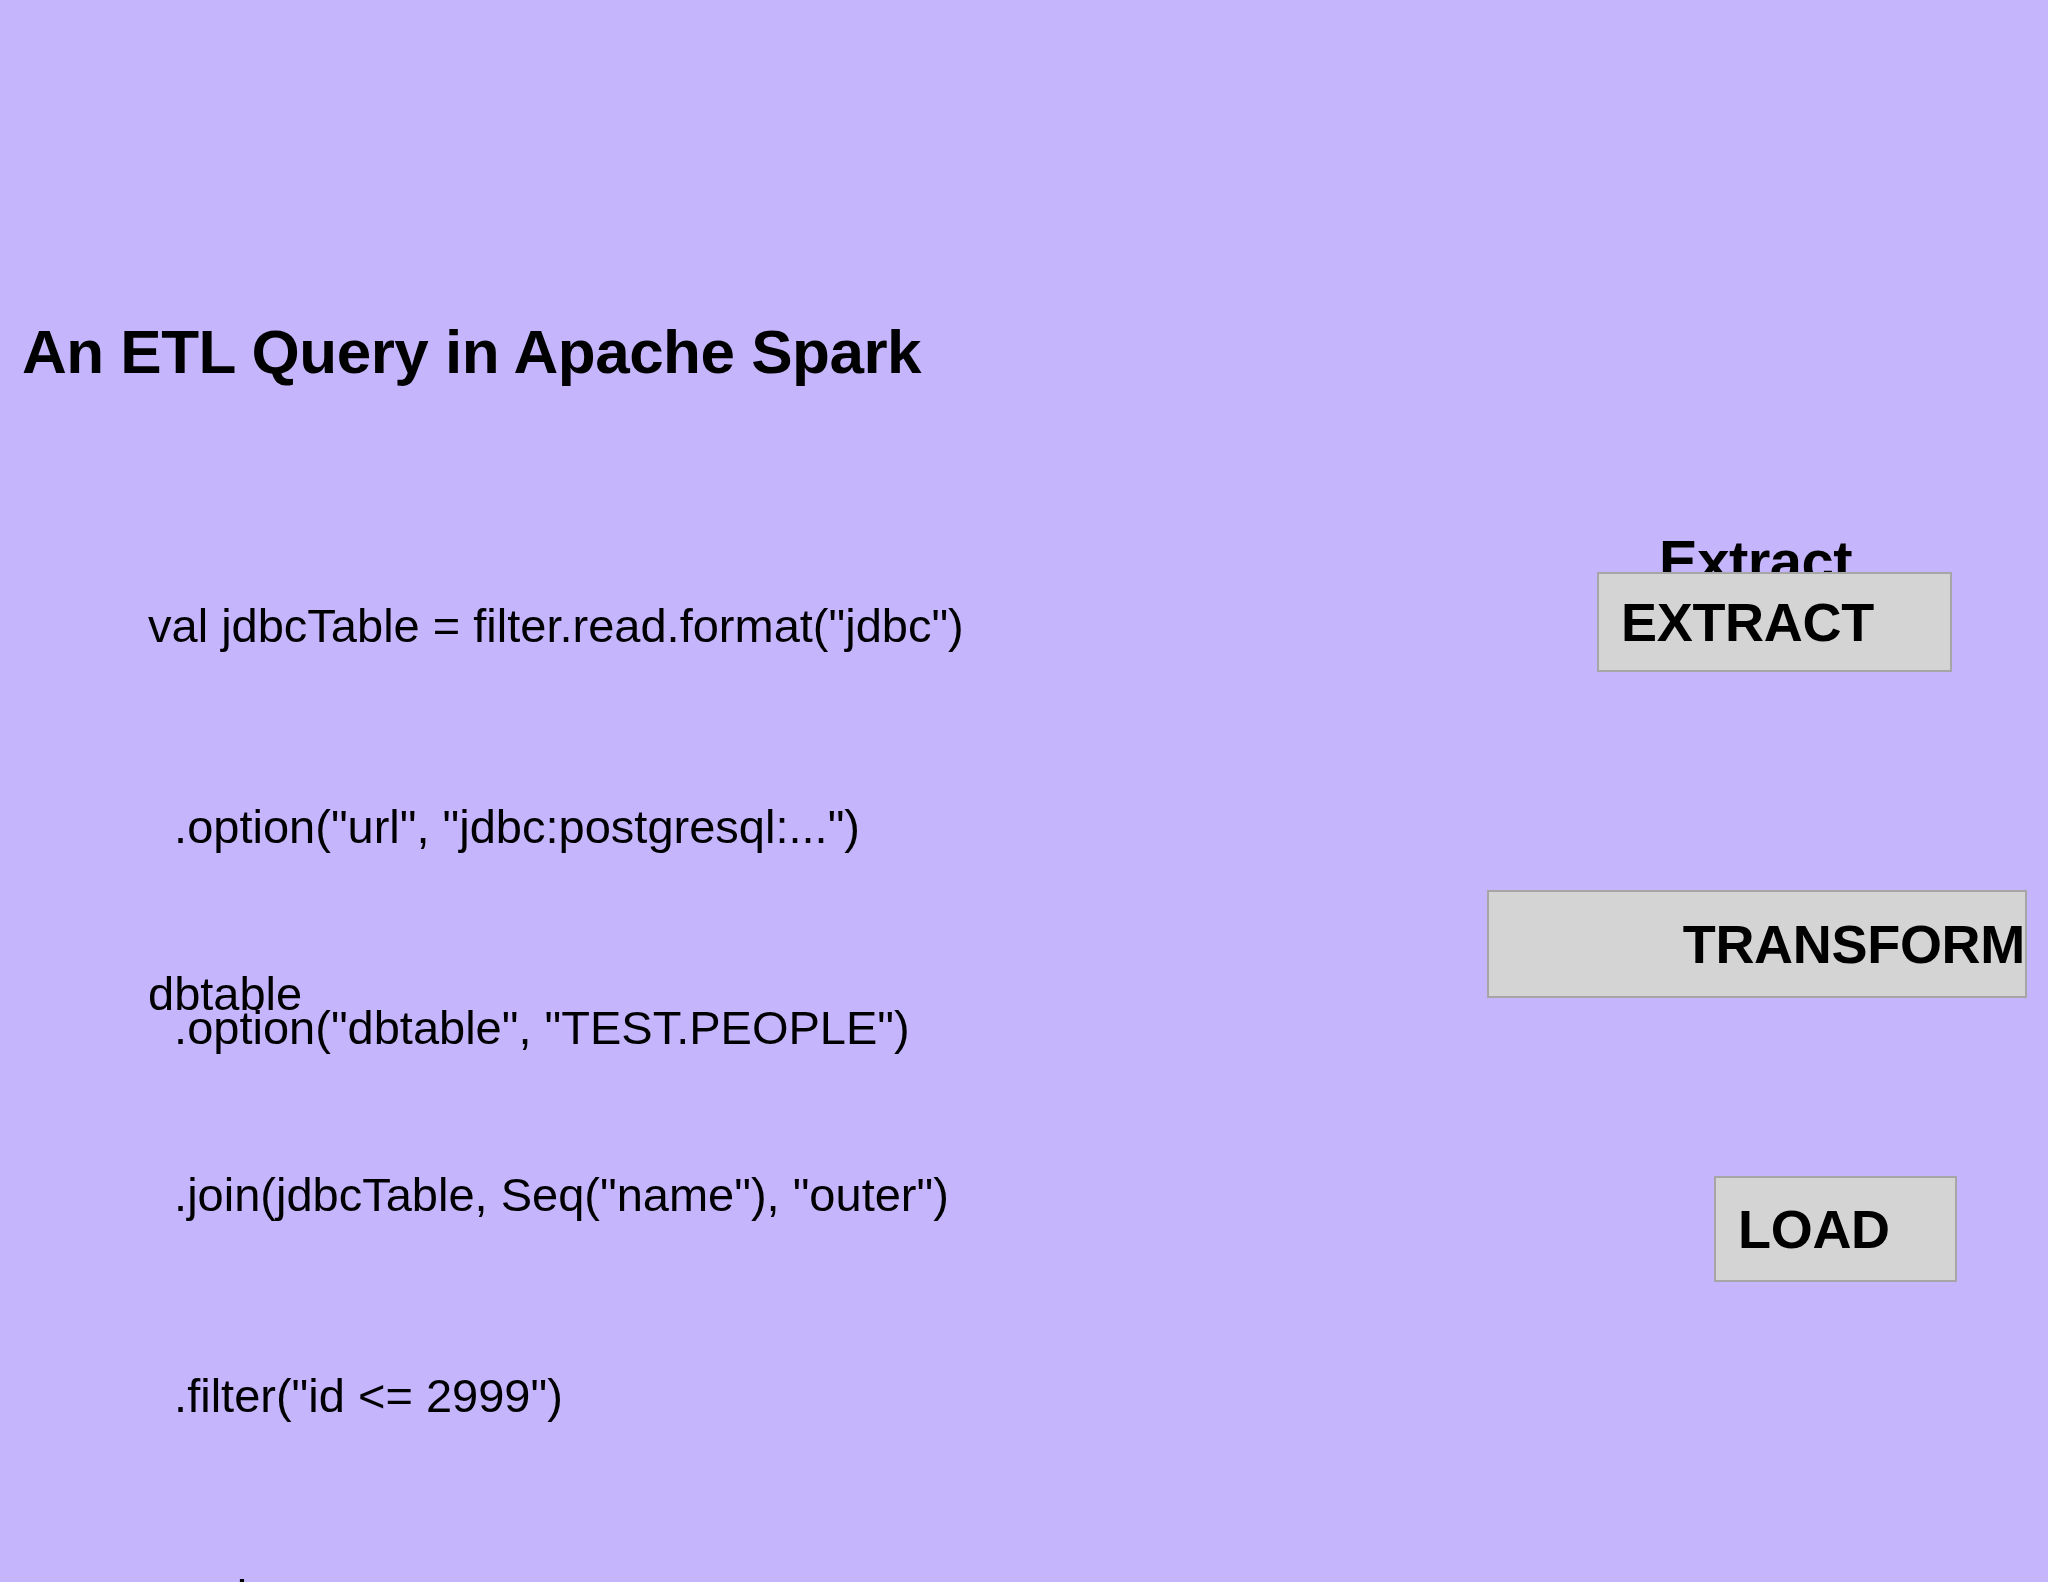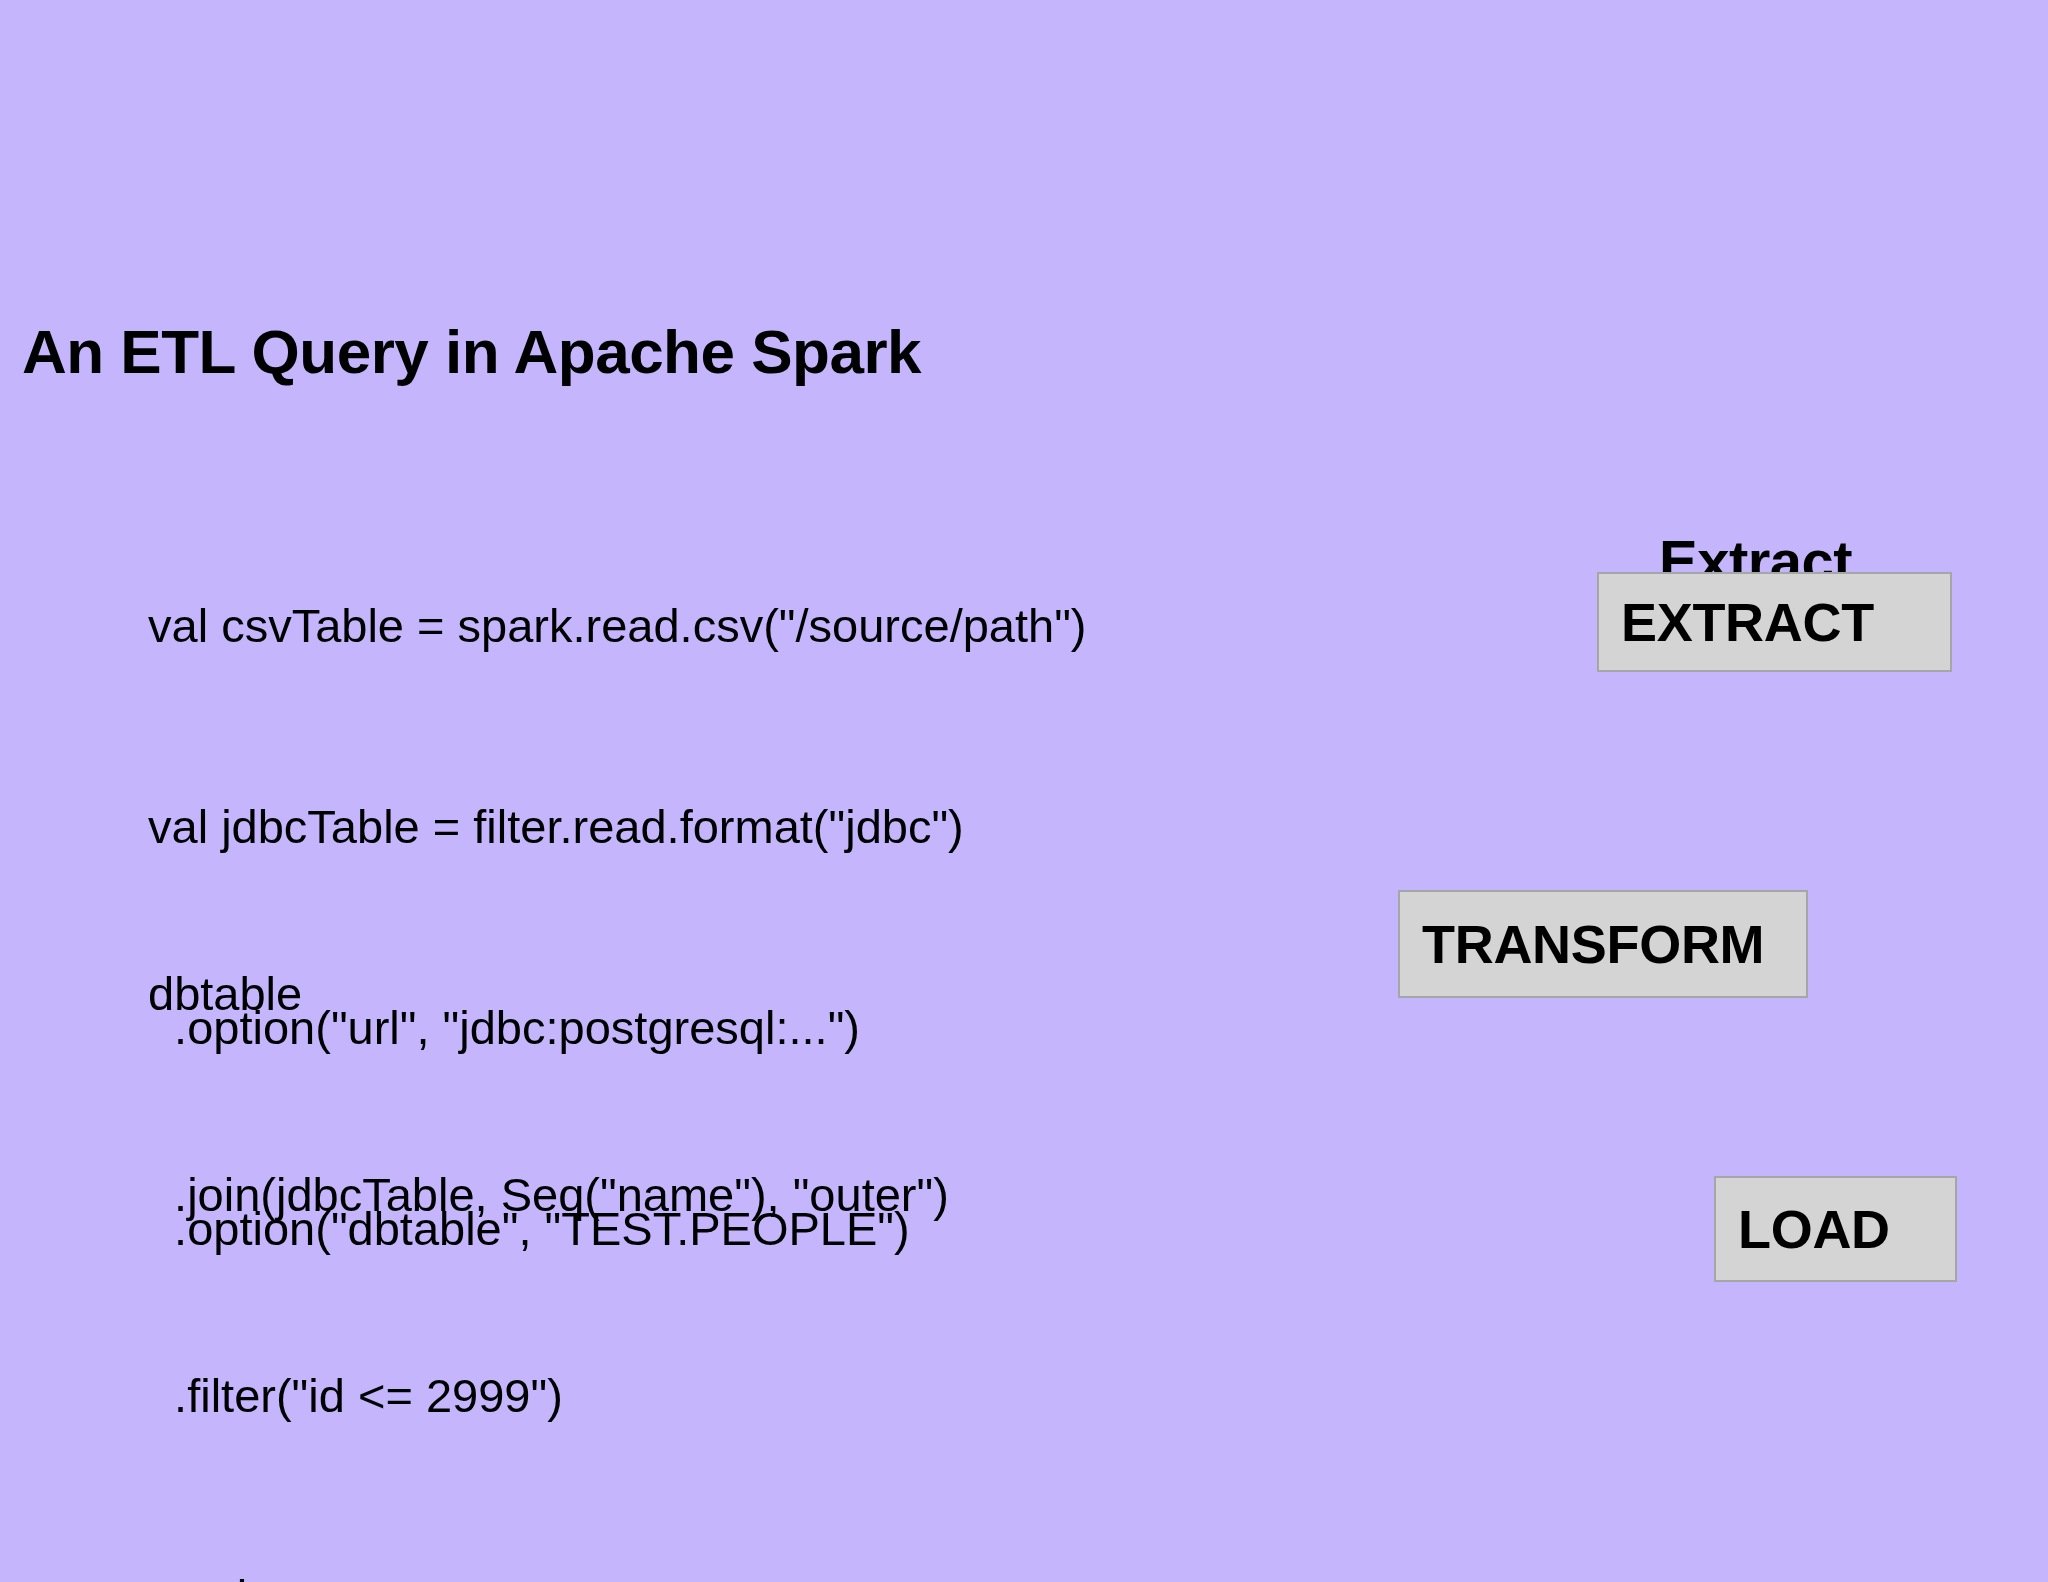--- a/index.html
+++ b/index.html
@@ -62,25 +62,26 @@
     letter-spacing: -0.3px;
   }
   #box-extract {
     left: 1597px;
     top: 572px;
     width: 355px;
     height: 100px;
     z-index: 3;
   }
   #box-transform {
-    left: 1398px;
+    left: 1487px;
     top: 890px;
-    width: 410px;
+    width: 540px;
     height: 108px;
     z-index: 3;
+    justify-content: flex-end;
   }
   #box-load {
     left: 1714px;
     top: 1176px;
     width: 243px;
     height: 106px;
     z-index: 3;
   }
   #overlap-extract {
     position: absolute;
@@ -96,21 +97,20 @@
   }
 </style>
 </head>
 <body>
 
 <div id="slide">
 
   <div id="slide-title">An ETL Query in Apache Spark</div>
 
   <div id="code-block-1" class="code-block">
-    <span class="code-line">val csvTable = spark.read.csv("/source/path")</span>
     <span class="code-line">val jdbcTable = filter.read.format("jdbc")</span>
     <span class="code-line">  .option("url", "jdbc:postgresql:...")</span>
     <span class="code-line">  .option("dbtable", "TEST.PEOPLE")</span>
   </div>
 
   <div id="code-block-2" class="code-block">
     <span class="code-line">dbtable</span>
     <span class="code-line">  .join(jdbcTable, Seq("name"), "outer")</span>
     <span class="code-line">  .filter("id &lt;= 2999")</span>
     <span class="code-line">  .write</span>

